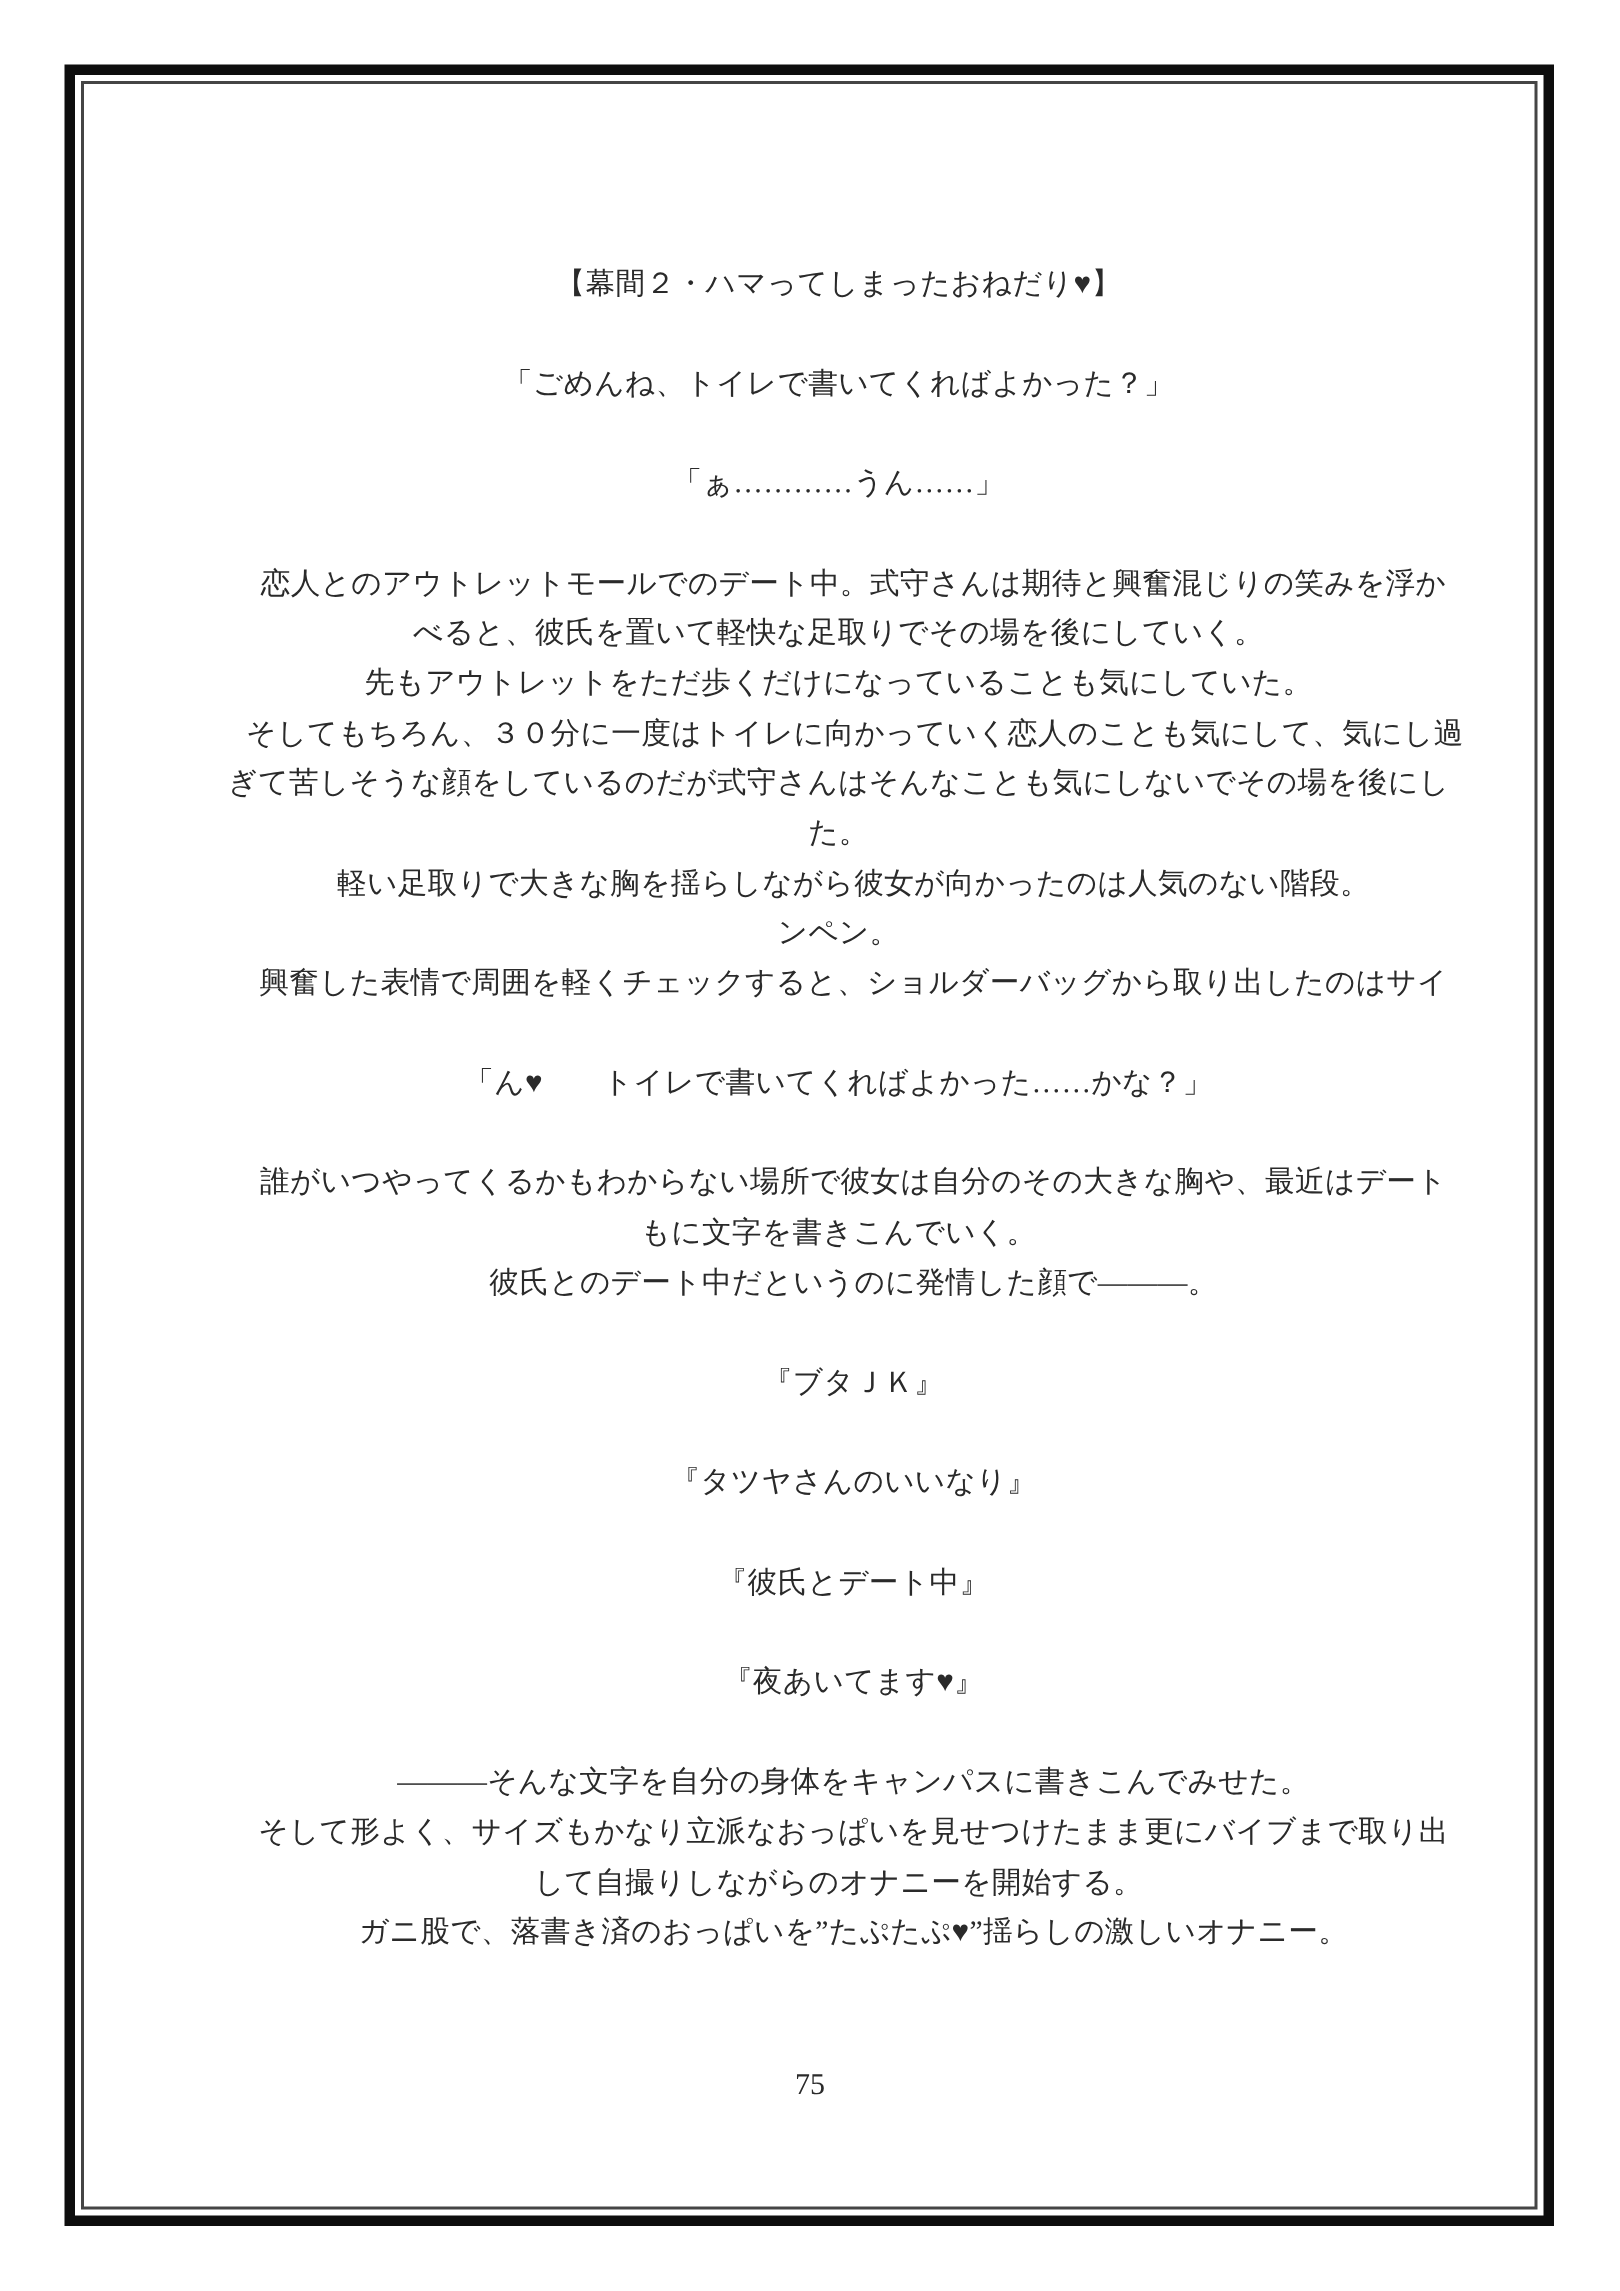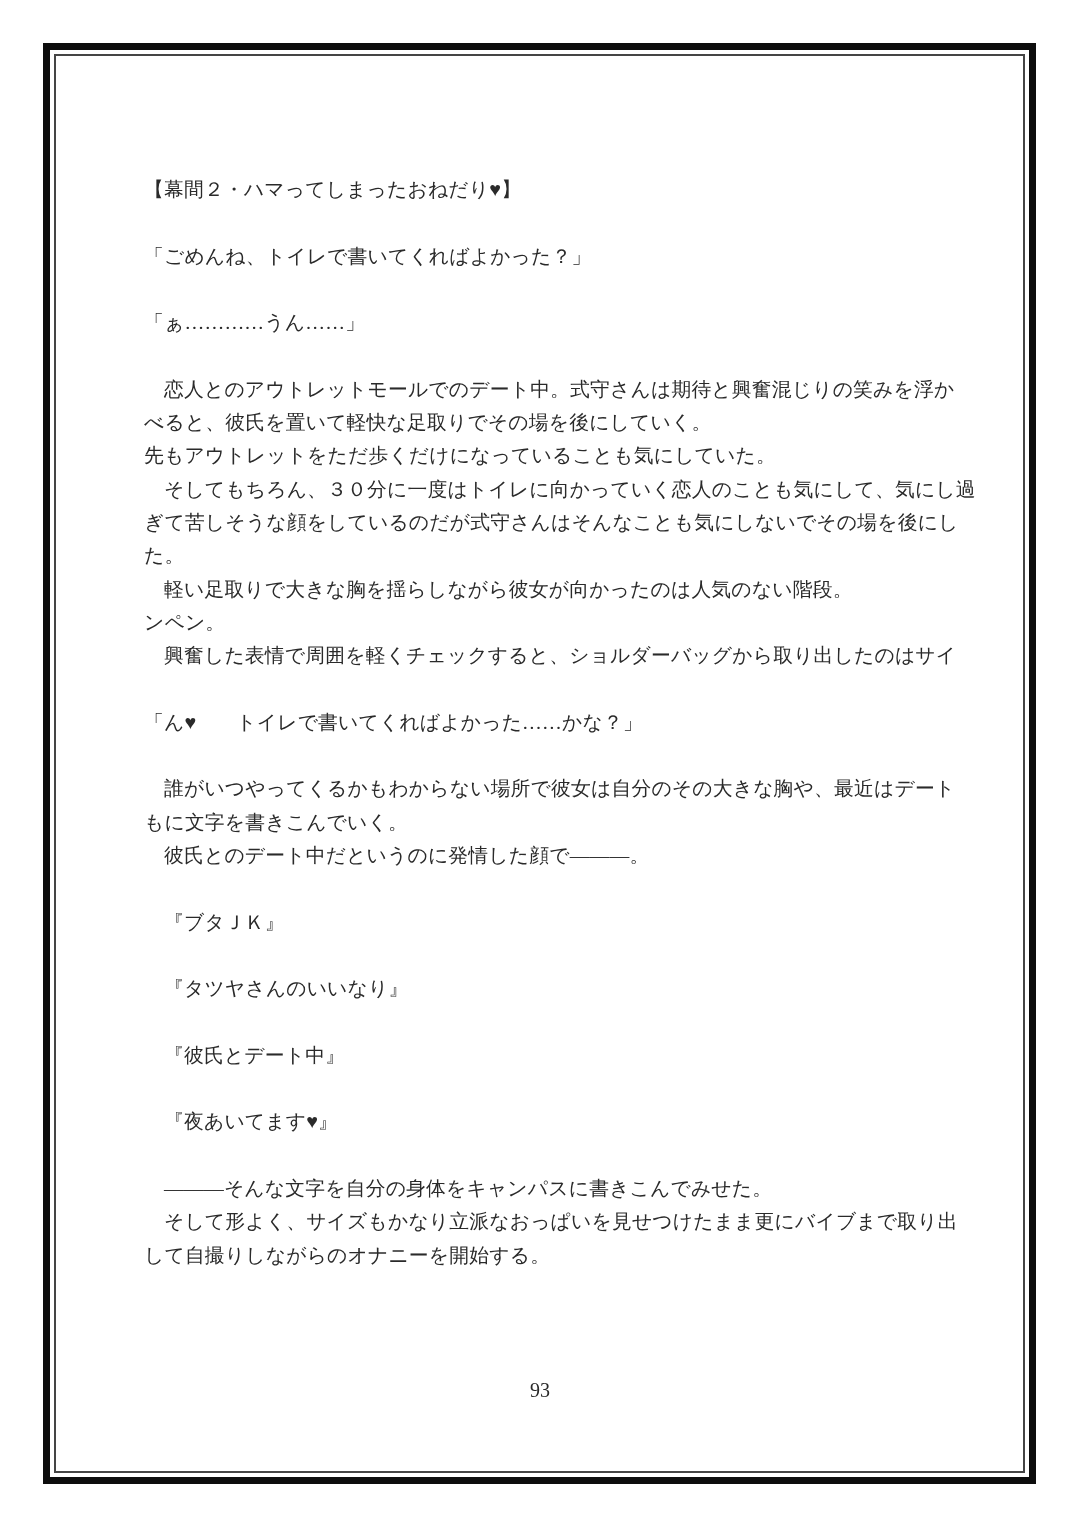--- a/index.html
+++ b/index.html
@@ -39,20 +39,21 @@
   }
   .text-block {
     position: absolute;
     left: 144px;
     top: 173px;
     width: 830px;
     color: var(--text-color, #2a2a2a);
     font-size: 19.8px;
     line-height: 33.3px;
     letter-spacing: 0.2px;
+    text-align: center;
   }
   .line {
     white-space: pre;
     min-height: 33.3px;
   }
   .page-number {
     position: absolute;
     left: 0;
     top: 1374px;
     width: 100%;
@@ -95,15 +96,16 @@
       <div class="line">&nbsp;</div>
       <div class="line">　『タツヤさんのいいなり』</div>
       <div class="line">&nbsp;</div>
       <div class="line">　『彼氏とデート中』</div>
       <div class="line">&nbsp;</div>
       <div class="line">　『夜あいてます♥』</div>
       <div class="line">&nbsp;</div>
       <div class="line">　―――そんな文字を自分の身体をキャンパスに書きこんでみせた。</div>
       <div class="line">　そして形よく、サイズもかなり立派なおっぱいを見せつけたまま更にバイブまで取り出</div>
       <div class="line">して自撮りしながらのオナニーを開始する。</div>
+      <div class="line">　ガニ股で、落書き済のおっぱいを”たぷたぷ♥”揺らしの激しいオナニー。</div>
     </div>
-  <div class="page-number">93</div>
+  <div class="page-number">75</div>
 </div>
 
 </body></html>

